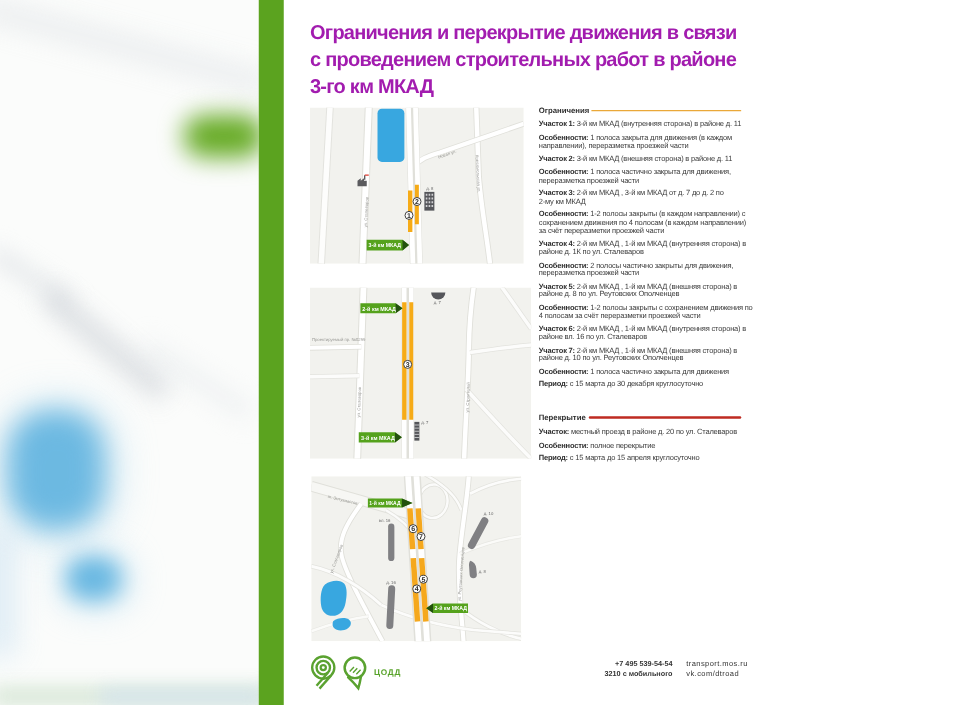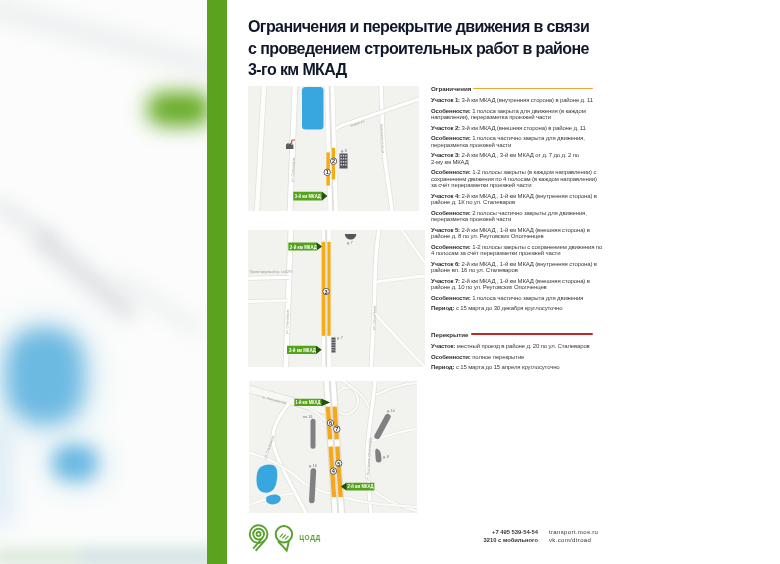--- a/index.html
+++ b/index.html
@@ -4,21 +4,21 @@
 <style>
   html,body{margin:0;padding:0;}
   body{width:780px;height:564px;overflow:hidden;position:relative;
        font-family:"Liberation Sans",sans-serif;background:#fff;}
   .abs{position:absolute;}
   #bgwrap{left:0;top:0;width:207px;height:564px;overflow:hidden;background:#fbfcfb;}
   .blob{position:absolute;filter:blur(12px);}
   #stripe{left:206.8px;top:0;width:20.6px;height:564px;background:#5ba31f;}
   #card{left:228px;top:0;width:552px;height:564px;background:#fff;}
   #title{position:absolute;left:20px;top:16px;width:400px;white-space:nowrap;
-         font-size:16px;line-height:21.6px;font-weight:bold;color:#0f172a;letter-spacing:-0.6px;}
+         font-size:16px;line-height:21.6px;font-weight:bold;color:#a21caf;letter-spacing:-0.6px;}
   
   #rcol{position:absolute;left:203px;top:85px;width:185px;color:#3b3b3b;}
   #rcol p{margin:0 0 4.1px 0;font-size:6px;line-height:6.45px;letter-spacing:-0.15px;white-space:nowrap;}
   #rcol b{color:#2e2e2e;}
   .sechead{font-weight:bold;font-size:6.2px;color:#2e2e2e;display:flex;align-items:center;margin:0 0 5.2px 0;}
   .sechead .ln{flex:0 0 auto;height:1.8px;margin-left:2px;border-radius:1px;}
   .ln-o{width:120px;background:#eaa838;}
   .ln-r{width:122px;background:#bf2b22;}
   #footer-contacts{position:absolute;left:250px;top:528px;font-size:5.8px;line-height:8.4px;color:#333;white-space:nowrap;}
   #footer-contacts .c1{font-weight:bold;text-align:right;position:absolute;left:0;top:0;width:60px;}

